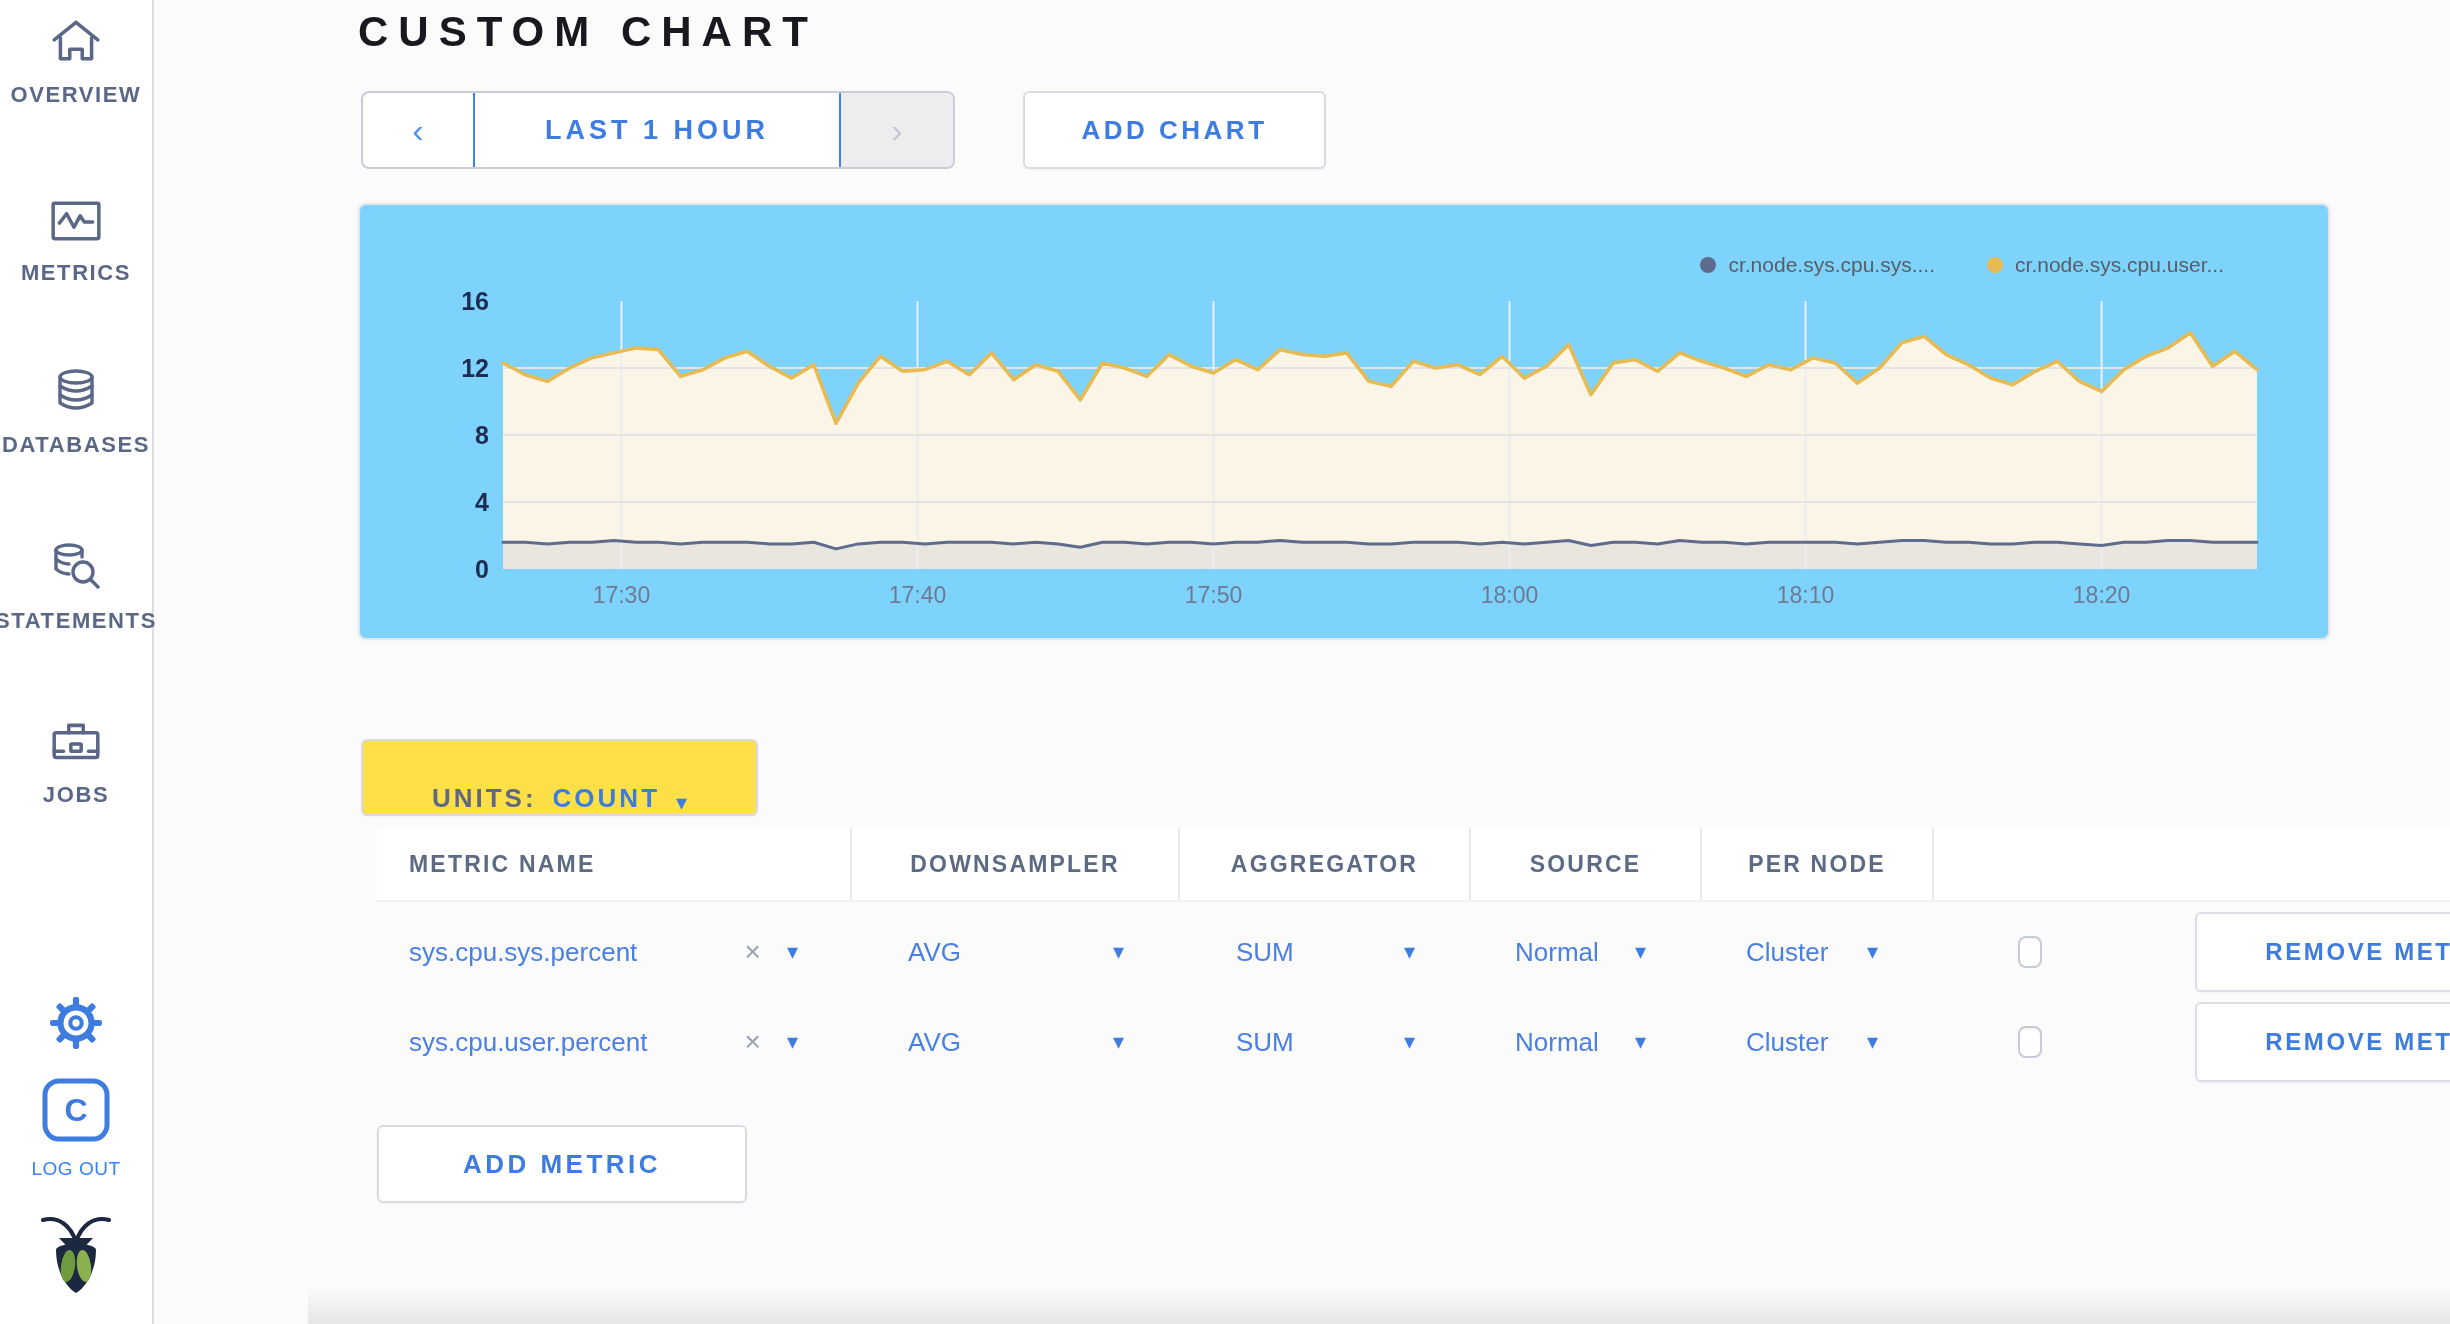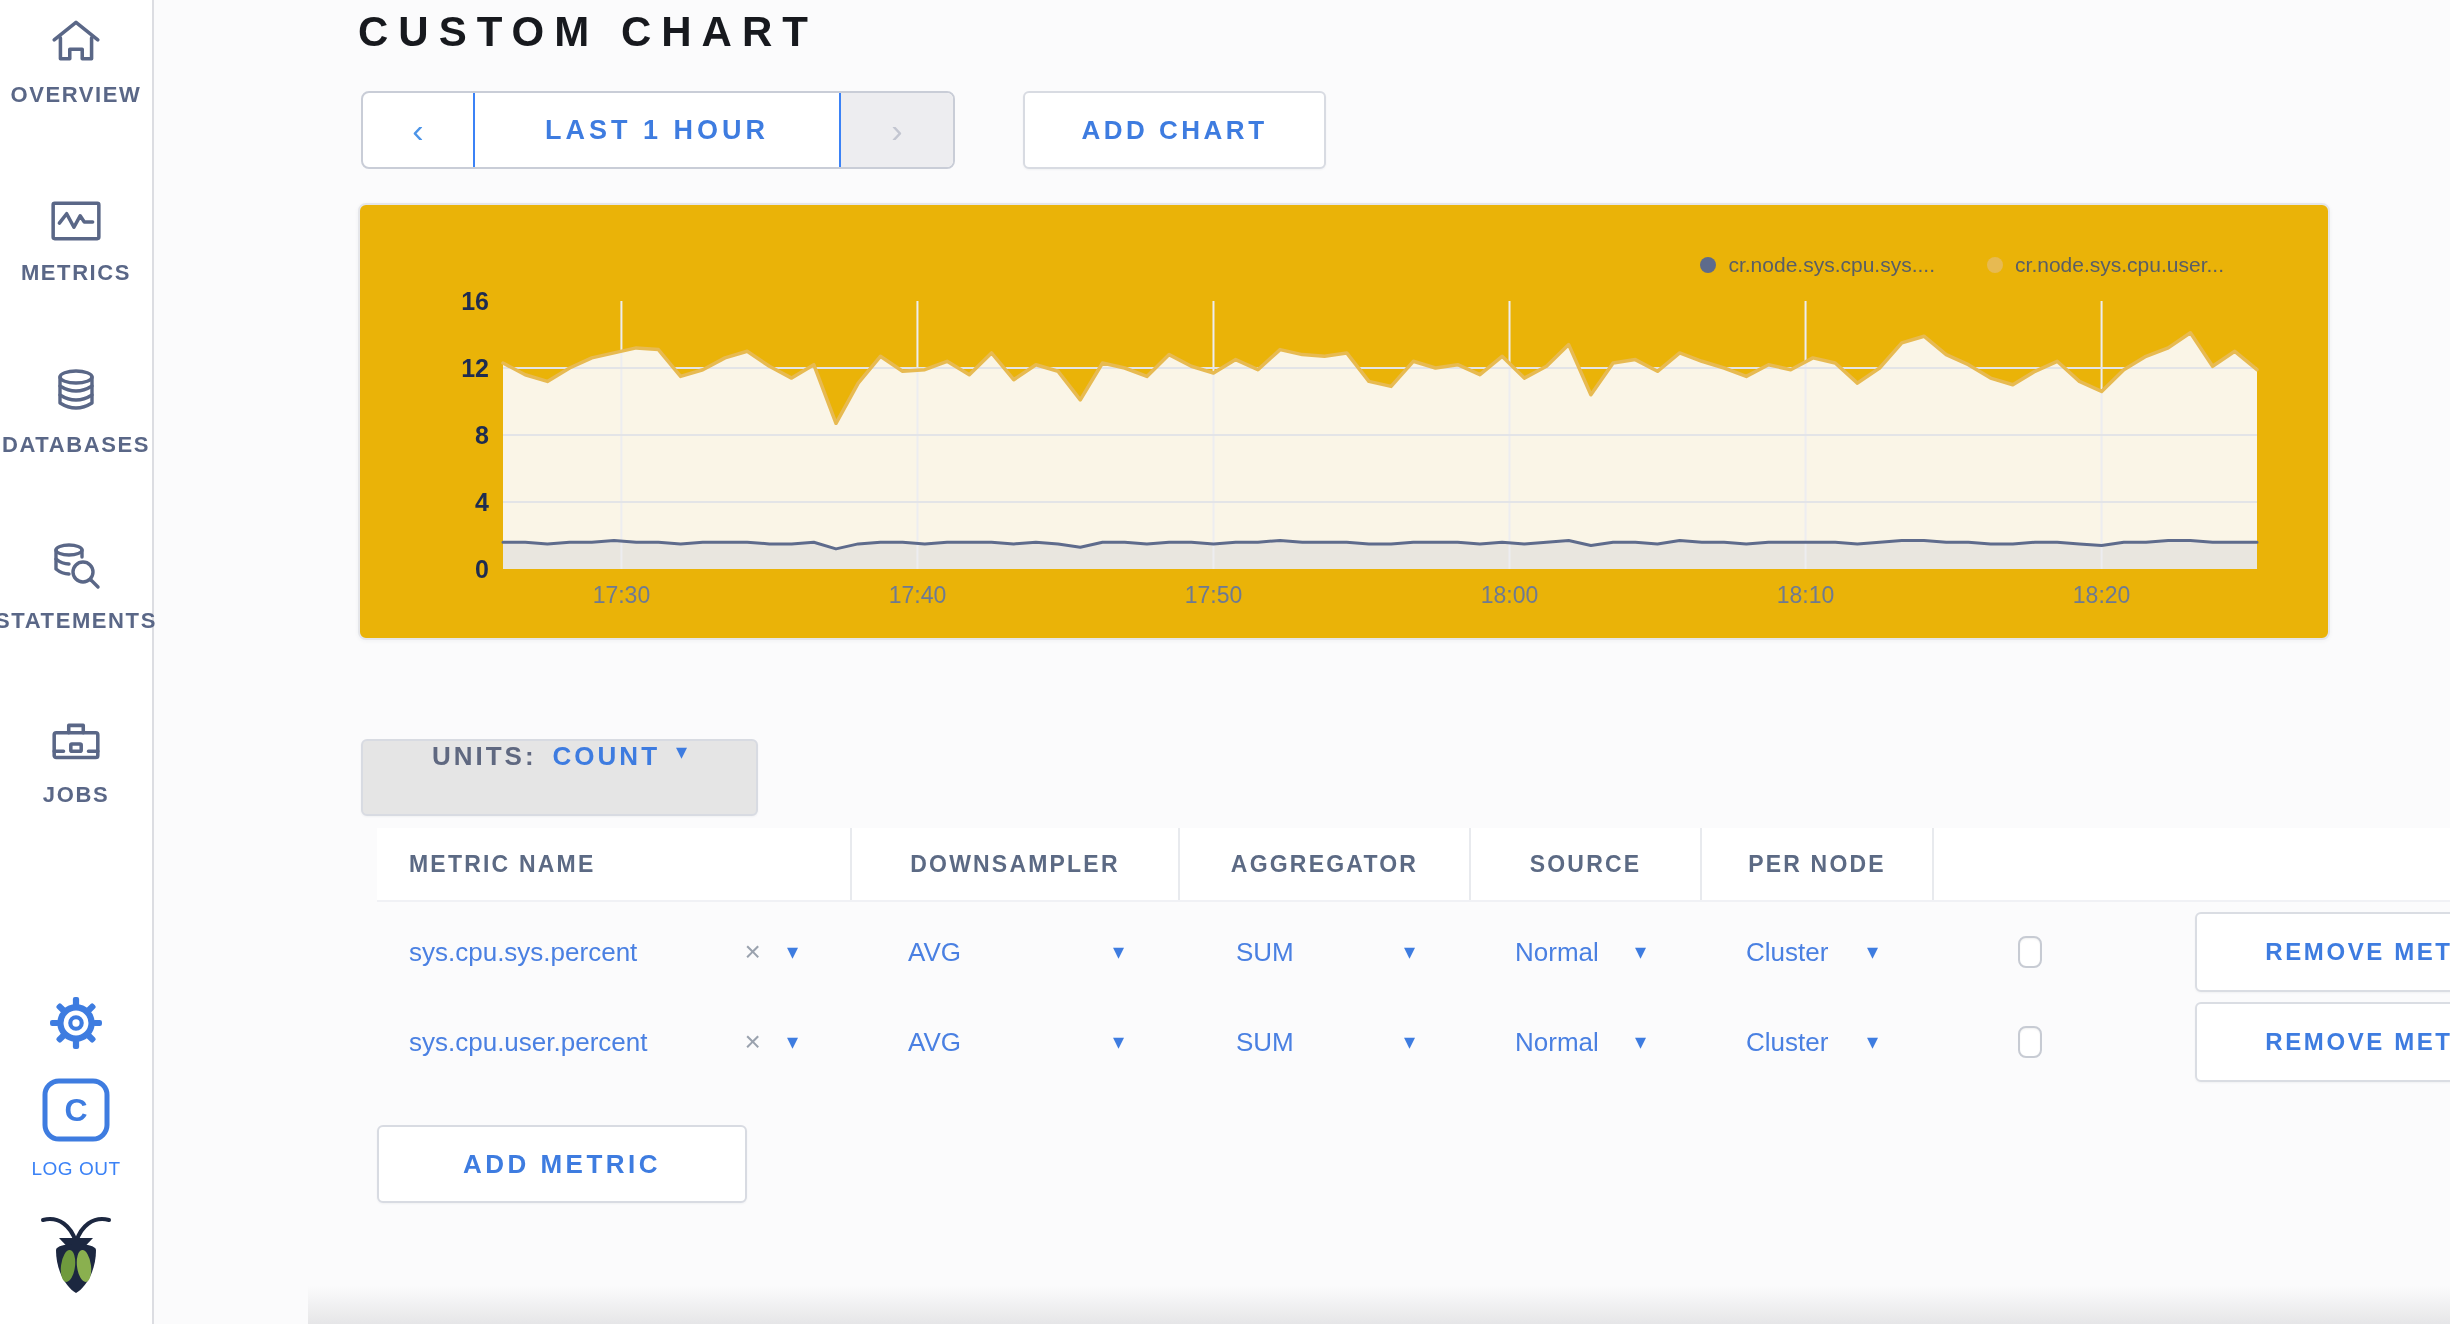--- a/index.html
+++ b/index.html
@@ -33,30 +33,30 @@
   .ghost-btn { position:absolute; display:flex; align-items:center; justify-content:center;
     background:#fff; border:2px solid #d8dbe2; border-radius:6px; color:#3e7ce0;
     font-size:26px; font-weight:600; letter-spacing:3.5px; cursor:pointer;
     box-shadow:0 1px 2px rgba(40,50,70,0.05); }
   #add-chart-btn { left:869px; top:91px; width:303px; height:78px; }
   #remove-chart-btn { left:625px; top:739px; width:369px; height:77px; }
   #add-metric-btn { left:223px; top:1125px; width:370px; height:78px; }
 
   
   #units-box { position:absolute; left:207px; top:739px; width:397px; height:77px;
-    display:flex; align-items:flex-start; justify-content:center; gap:16px;
-    background:#e5e5e5; border:2px solid #d8dbe2; border-radius:6px; cursor:pointer;
+    display:flex; align-items:flex-end; justify-content:center; gap:16px;
+    background:#fde047; border:2px solid #d8dbe2; border-radius:6px; cursor:pointer;
     box-shadow:0 1px 2px rgba(40,50,70,0.05); }
   #units-box .units-label { color:#5f6880; font-size:26px; font-weight:600; letter-spacing:3px; }
   #units-box .units-value { color:#3e7ce0; font-size:26px; font-weight:600; letter-spacing:3px; }
   .dd-arrow { color:#3e7ce0; font-size:22px; line-height:1; }
 
   
   #chart-card { position:absolute; left:204px; top:203px; width:1972px; height:437px;
-    background:#eab308; border:2px solid #e5e6ea; border-radius:8px;
+    background:#7dd3fc; border:2px solid #e5e6ea; border-radius:8px;
     box-shadow:0 1px 4px rgba(40,50,70,0.05); }
   #legend { position:absolute; top:48px; right:104px; display:flex; gap:52px; }
   .legend-item { display:flex; align-items:center; gap:12px; }
   .legend-dot { width:16px; height:16px; border-radius:50%; }
   .legend-text { font-size:21px; color:#595e66; }
   #plot-svg { position:absolute; left:0; top:0; }
   .ytick { font-family:"Liberation Sans","DejaVu Sans",sans-serif; font-size:25px; font-weight:700; fill:#1e2c50; }
   .xtick { font-family:"Liberation Sans","DejaVu Sans",sans-serif; font-size:23px; fill:#6e7a92; }
 
   

